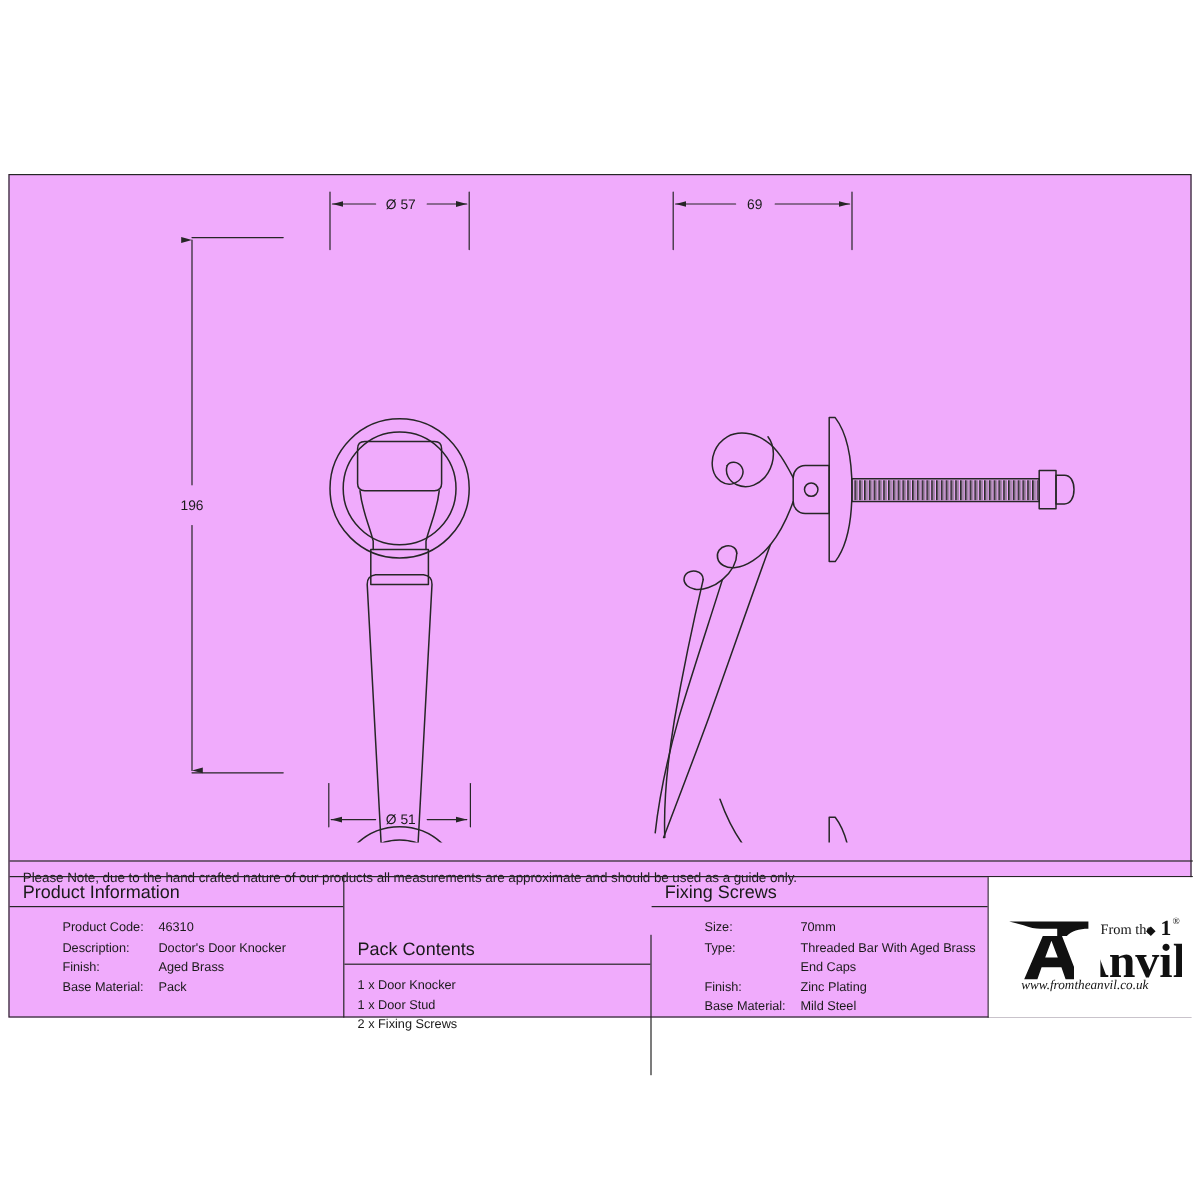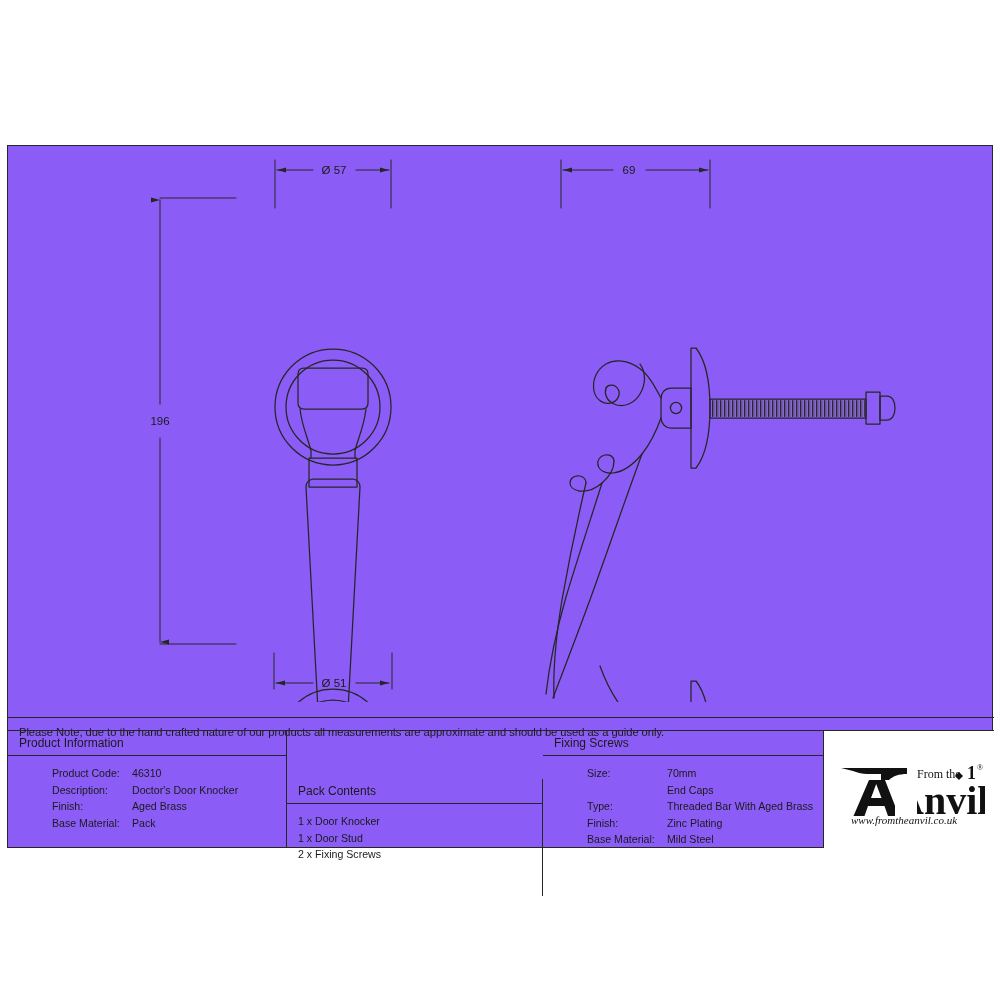--- a/index.html
+++ b/index.html
@@ -13,21 +13,21 @@
   }
   #sheet{position:relative;width:1000px;height:1000px;background:#fff;}
 
   
   .frame{
     position:absolute;
     left:7px; top:145px;
     width:986px; height:703px;
     border:1.4px solid #262626;
     box-sizing:border-box;
-    background:#8b5cf6;
+    background:#f0abfc;
   }
 
   
   .canvas{
     position:absolute;
     left:0; top:0;
     width:986px; height:556px;
   }
   .canvas svg{display:block;}
 
@@ -67,21 +67,21 @@
   .col.c2{width:256px;margin-top:48px;}
   .col.c3{width:281px;}
   .col.c4{width:170px;border-right:none;}
 
   .col-head{
     height:25px;
     border-bottom:1.4px solid #262626;
     box-sizing:border-box;
     display:flex;align-items:center;
     padding-left:11px;
-    font-size:12px;
+    font-size:15px;
     color:#1a1a1a;
   }
   .col-body{
     padding:9px 0 0 11px;
     font-size:10.6px;
     line-height:16.6px;
     color:#1a1a1a;
   }
   .kv{display:flex;padding-left:33px;}
   .kv .k{width:80px;flex:none;}
@@ -329,26 +329,26 @@
       </div>
 
       <div class="col c3">
         <div class="col-head">Fixing Screws</div>
         <div class="col-body">
           <div class="kv">
             <span class="k">Size:</span>
             <span class="v">70mm</span>
           </div>
           <div class="kv">
+            <span class="k">Type:</span>
+            <span class="v">Threaded Bar With Aged Brass</span>
+          </div>
+          <div class="kv">
             <span class="k"></span>
             <span class="v">End Caps</span>
-          </div>
-          <div class="kv">
-            <span class="k">Type:</span>
-            <span class="v">Threaded Bar With Aged Brass</span>
           </div>
           <div class="kv">
             <span class="k">Finish:</span>
             <span class="v">Zinc Plating</span>
           </div>
           <div class="kv">
             <span class="k">Base Material:</span>
             <span class="v">Mild Steel</span>
           </div>
         </div>

